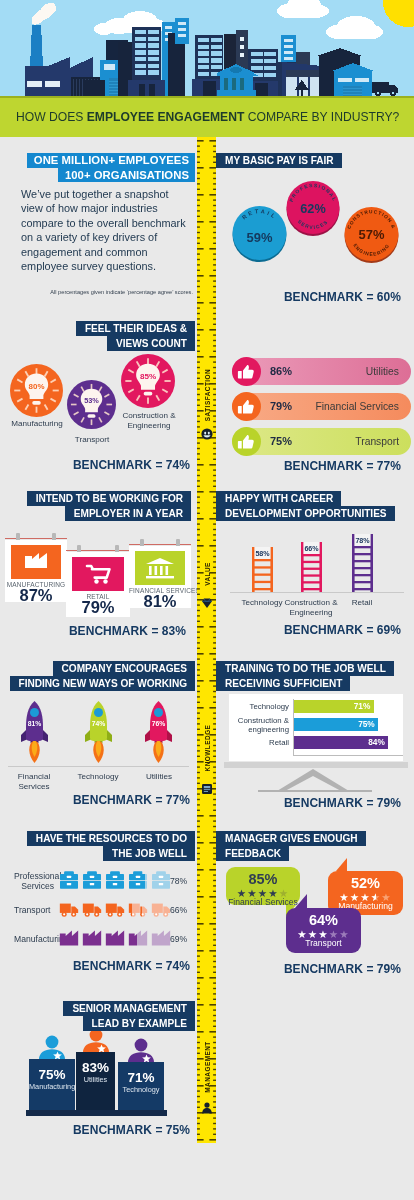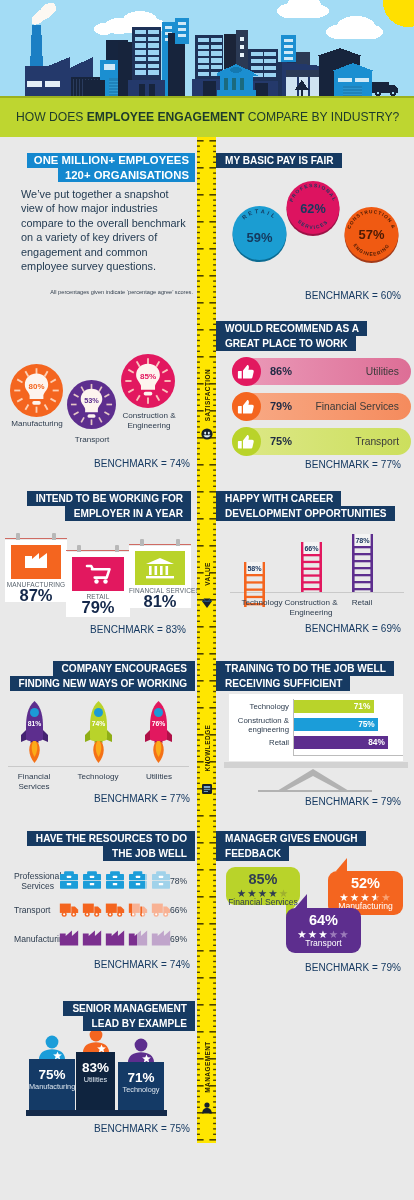--- a/index.html
+++ b/index.html
@@ -27,21 +27,21 @@
   #lbl1{top:437px}  #ico1{top:458px}
   #lbl2{top:611px}  #ico2{top:644px}
   #lbl3{top:930px}  #ico3{top:963px}
 
   
   .sec{position:absolute;}
   .hdr{position:absolute;font-size:0;z-index:4;}
   .hdr span{display:block;width:max-content;background:#163a62;color:#fff;font-weight:bold;
        font-size:10.1px;letter-spacing:-0.02px;padding:0 8px 0 9px;white-space:nowrap;line-height:15.1px;}
   .hdr.r span{margin-left:auto;}
-  .bm{position:absolute;color:#163a62;font-weight:normal;font-size:10px;letter-spacing:.05px;white-space:nowrap;padding-left:48px;}
+  .bm{position:absolute;color:#163a62;font-weight:bold;font-size:12px;letter-spacing:.05px;white-space:nowrap;padding-left:48px;}
   .cap{position:absolute;color:#2d3c4e;font-size:8.1px;line-height:10px;text-align:center;white-space:pre;}
 
   
   #s0{left:216px;top:137px;width:198px;height:180px;}
   #s0 .hdr{left:0;top:16px;}
   #s0 .bm{right:13px;top:153px;}
   .coinwrap{position:absolute;left:0;top:0;width:198px;height:160px;}
   .coin{position:absolute;}
   #s0 .c0{left:15px;top:68px;width:57px;height:57px;}
   #s0 .c1{left:69px;top:43px;width:56px;height:56px;}
@@ -89,21 +89,21 @@
   #s3 .k1{left:66px;top:57px;width:64px;height:74px;}
   #s3 .k2{left:129px;top:51px;width:62px;height:71px;}
 
   
   #s4{left:216px;top:486px;width:198px;height:180px;}
   #s4 .hdr{left:0;top:5px;}
   #s4 .bm{right:13px;top:137px;}
   #s4 .baseline{position:absolute;left:14px;right:10px;top:106px;height:1.4px;background:#c9c9c9;}
   .ladder{position:absolute;bottom:0;}
   #s4 .ladder{width:21px;}
-  #s4 .ld0{left:28px;top:61px;height:45px;margin-top:15px;}
+  #s4 .ld0{left:36px;top:61px;height:45px;}
   #s4 .ld1{left:85px;top:56px;height:50px;}
   #s4 .ld2{left:136px;top:48px;height:58px;}
   #s4 .lc0{left:16px;top:112px;width:60px;}
   #s4 .lc1{left:63px;top:112px;width:64px;}
   #s4 .lc2{left:119px;top:112px;width:54px;}
 
   
   #s5{left:0;top:656px;width:197px;height:180px;}
   #s5 .hdr{right:2px;top:5px;width:193px;}
   #s5 .bm{right:7px;top:137px;}
@@ -439,20 +439,24 @@
           <text font-size="9.2" font-weight="bold" letter-spacing="1.9" fill="#4a1a05" font-family="Liberation Sans, sans-serif">
             <textPath href="#arcCb" startOffset="50%" text-anchor="middle">ENGINEERING</textPath></text>
           <text x="55" y="64" font-size="25" font-weight="bold" fill="#4a1a05" text-anchor="middle" font-family="Liberation Sans, sans-serif">57%</text>
         </svg>
       </div>
     </div>
     <div class="bm">BENCHMARK = 60%</div>
   </div>
 
   <div class="sec" id="s1">
+    <div class="hdr r">
+      <span>FEEL THEIR IDEAS &amp;</span>
+      <span>VIEWS COUNT</span>
+    </div>
     <div class="bulb b0"><svg viewBox="0 0 100 100" width="100%" height="100%">
       <circle cx="50" cy="50" r="50" fill="#f4651f"></circle>
       <line x1="50.0" y1="19.5" x2="50.0" y2="8.0" stroke="#ffe3cf" stroke-width="3.4" stroke-linecap="butt" opacity=".85"></line>
           <line x1="65.3" y1="23.6" x2="71.0" y2="13.6" stroke="#ffe3cf" stroke-width="3.4" stroke-linecap="butt" opacity=".85"></line>
           <line x1="76.4" y1="34.8" x2="86.4" y2="29.0" stroke="#ffe3cf" stroke-width="3.4" stroke-linecap="butt" opacity=".85"></line>
           <line x1="80.5" y1="50.0" x2="92.0" y2="50.0" stroke="#ffe3cf" stroke-width="3.4" stroke-linecap="butt" opacity=".85"></line>
           <line x1="76.4" y1="65.3" x2="86.4" y2="71.0" stroke="#ffe3cf" stroke-width="3.4" stroke-linecap="butt" opacity=".85"></line>
           <line x1="65.3" y1="76.4" x2="71.0" y2="86.4" stroke="#ffe3cf" stroke-width="3.4" stroke-linecap="butt" opacity=".85"></line>
           <line x1="50.0" y1="80.5" x2="50.0" y2="92.0" stroke="#ffe3cf" stroke-width="3.4" stroke-linecap="butt" opacity=".85"></line>
           <line x1="34.8" y1="76.4" x2="29.0" y2="86.4" stroke="#ffe3cf" stroke-width="3.4" stroke-linecap="butt" opacity=".85"></line>
@@ -501,24 +505,20 @@
       <text x="50" y="47" font-size="15" font-weight="bold" fill="#e2185f" text-anchor="middle" font-family="Liberation Sans, sans-serif">85%</text>
     </svg></div>
     <div class="cap cp0">Manufacturing</div>
     <div class="cap cp1">Transport</div>
     <div class="cap cp2">Construction &amp;
 Engineering</div>
     <div class="bm">BENCHMARK = 74%</div>
   </div>
 
   <div class="sec" id="s2">
-    <div class="hdr">
-      <span>WOULD RECOMMEND AS A</span>
-      <span>GREAT PLACE TO WORK</span>
-    </div>
     <div class="pillwrap">
         <div class="pill" style="background: linear-gradient(90deg, rgb(235, 156, 186) 0%, rgb(221, 110, 150) 100%);">
           <div class="circ" style="background:#e2185f">
         <svg width="18" height="18" viewBox="0 0 24 24">
               <path d="M2.2 10.5h4.1v10.2H2.2a1 1 0 0 1-1-1v-8.2a1 1 0 0 1 1-1z" fill="#fff"></path>
         <path d="M8 10.1 13.2 3.2c.6-.8 1.9-.6 2.3.3.5 1.2.6 2.6.1 4.2l-.4 1.4h5.1c1.3 0 2.3 1.2 2 2.5l-1.7 7.3c-.2 1-1.1 1.8-2.2 1.8H8z" fill="#fff"></path>
             </svg>
           </div>
       <div class="v">86%</div>
       <div class="n">Utilities</div>
@@ -1058,21 +1058,21 @@
       <div class="pl">Technology</div>
         </div>
       </div>
     <div class="podfoot"></div>
     <div class="bm">BENCHMARK = 75%</div>
   </div>
 
   <div id="intro" class="sec">
     <div id="intro-hdr">
       <span>ONE MILLION+ EMPLOYEES</span>
-      <span>120+ ORGANISATIONS</span>
+      <span>100+ ORGANISATIONS</span>
     </div>
     <p id="intro-body">We’ve put together a snapshot view of how major industries compare to the overall benchmark on a variety of key drivers of engagement and common employee survey questions.</p>
     <div id="intro-foot">All percentages given indicate ‘percentage agree’ scores.</div>
   </div>
 
   <div id="spine">
     <svg id="spine-ticks" width="19" height="1006" viewBox="0 0 19 1006" xmlns="http://www.w3.org/2000/svg">
       <rect x="0" y="0" width="19" height="1006" fill="#ffe600"></rect>
     <rect x="0" y="3.0" width="6.6" height="1.6" fill="#4d4200"></rect>
         <rect x="12.4" y="3.0" width="6.6" height="1.6" fill="#4d4200"></rect>

